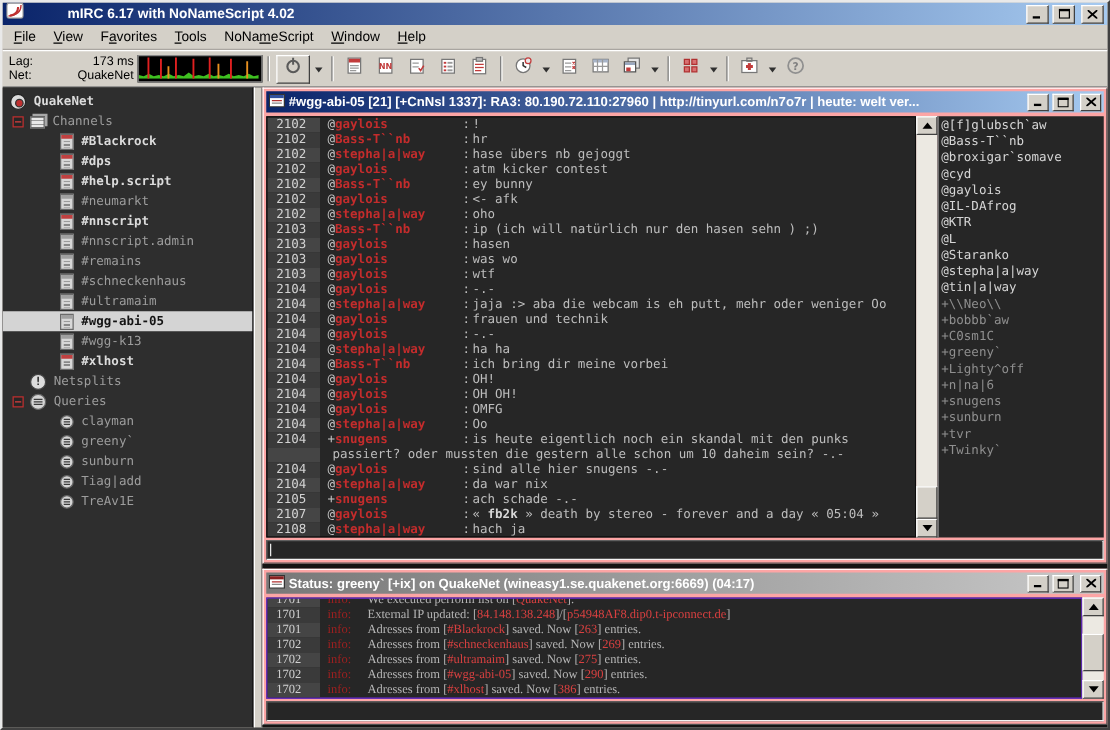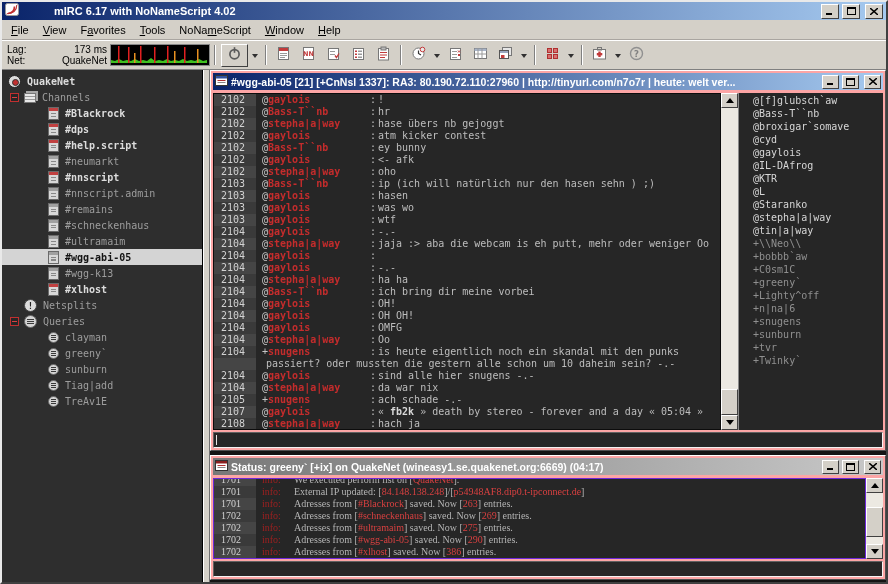--- a/index.html
+++ b/index.html
@@ -102,21 +102,21 @@
   .ar-up{width:0;height:0;border:4px solid transparent;border-bottom:5px solid #000;margin-top:-4px;}
   .ar-dn{width:0;height:0;border:4px solid transparent;border-top:5px solid #000;margin-bottom:-4px;}
   .sb-track{flex:1;position:relative;}
   .sb-thumb{position:absolute;left:0;right:0;background:#d4d0c8;box-sizing:border-box;
     border:1px solid;border-color:#fff #404040 #404040 #fff;}
   .thumb-bottom{bottom:0;height:26px;}
   .thumb-mid{top:28%;height:30px;}
   
   .nicklist{width:130px;flex:none;background:#262626;border-left:1px solid #8a8a8a;
     font-family:"DejaVu Sans Mono",monospace;font-size:10px;line-height:13px;
-    padding:1px 0 0 14px;overflow:hidden;white-space:nowrap;}
+    padding:1px 0 0 2px;overflow:hidden;white-space:nowrap;}
   .nick-op{color:#d6d6d6;}
   .nick-voice{color:#8f8f8f;}
   
   .statpane{flex:1;background:#262626;border:1px solid #6d28d9;overflow:hidden;min-width:0;
     font-family:Liberation Serif, serif;font-size:10px;line-height:12px;}
   .stat-line{display:grid;grid-template-columns:42px 6px 32px 1fr;white-space:nowrap;}
   .stat-line.clipped{margin-top:-5px;}
   .info{color:var(--info-red);}
   .sparts{color:#b5b5b5;overflow:hidden;}
   .sparts .red{color:var(--value-red);}
@@ -515,20 +515,21 @@
                 <span></span>
                 <span><span class="pfx">@</span><span class="nick">stepha|a|way</span></span>
                 <span class="colon">:</span>
                 <span class="msg">jaja :&gt; aba die webcam is eh putt, mehr oder weniger Oo</span>
               </div>
               <div class="chat-line">
                 <span class="ts">2104</span>
                 <span></span>
                 <span><span class="pfx">@</span><span class="nick">gaylois</span></span>
                 <span class="colon">:</span>
+                <span class="msg">frauen und technik</span>
               </div>
               <div class="chat-line">
                 <span class="ts">2104</span>
                 <span></span>
                 <span><span class="pfx">@</span><span class="nick">gaylois</span></span>
                 <span class="colon">:</span>
                 <span class="msg">-.-</span>
               </div>
               <div class="chat-line">
                 <span class="ts">2104</span>

